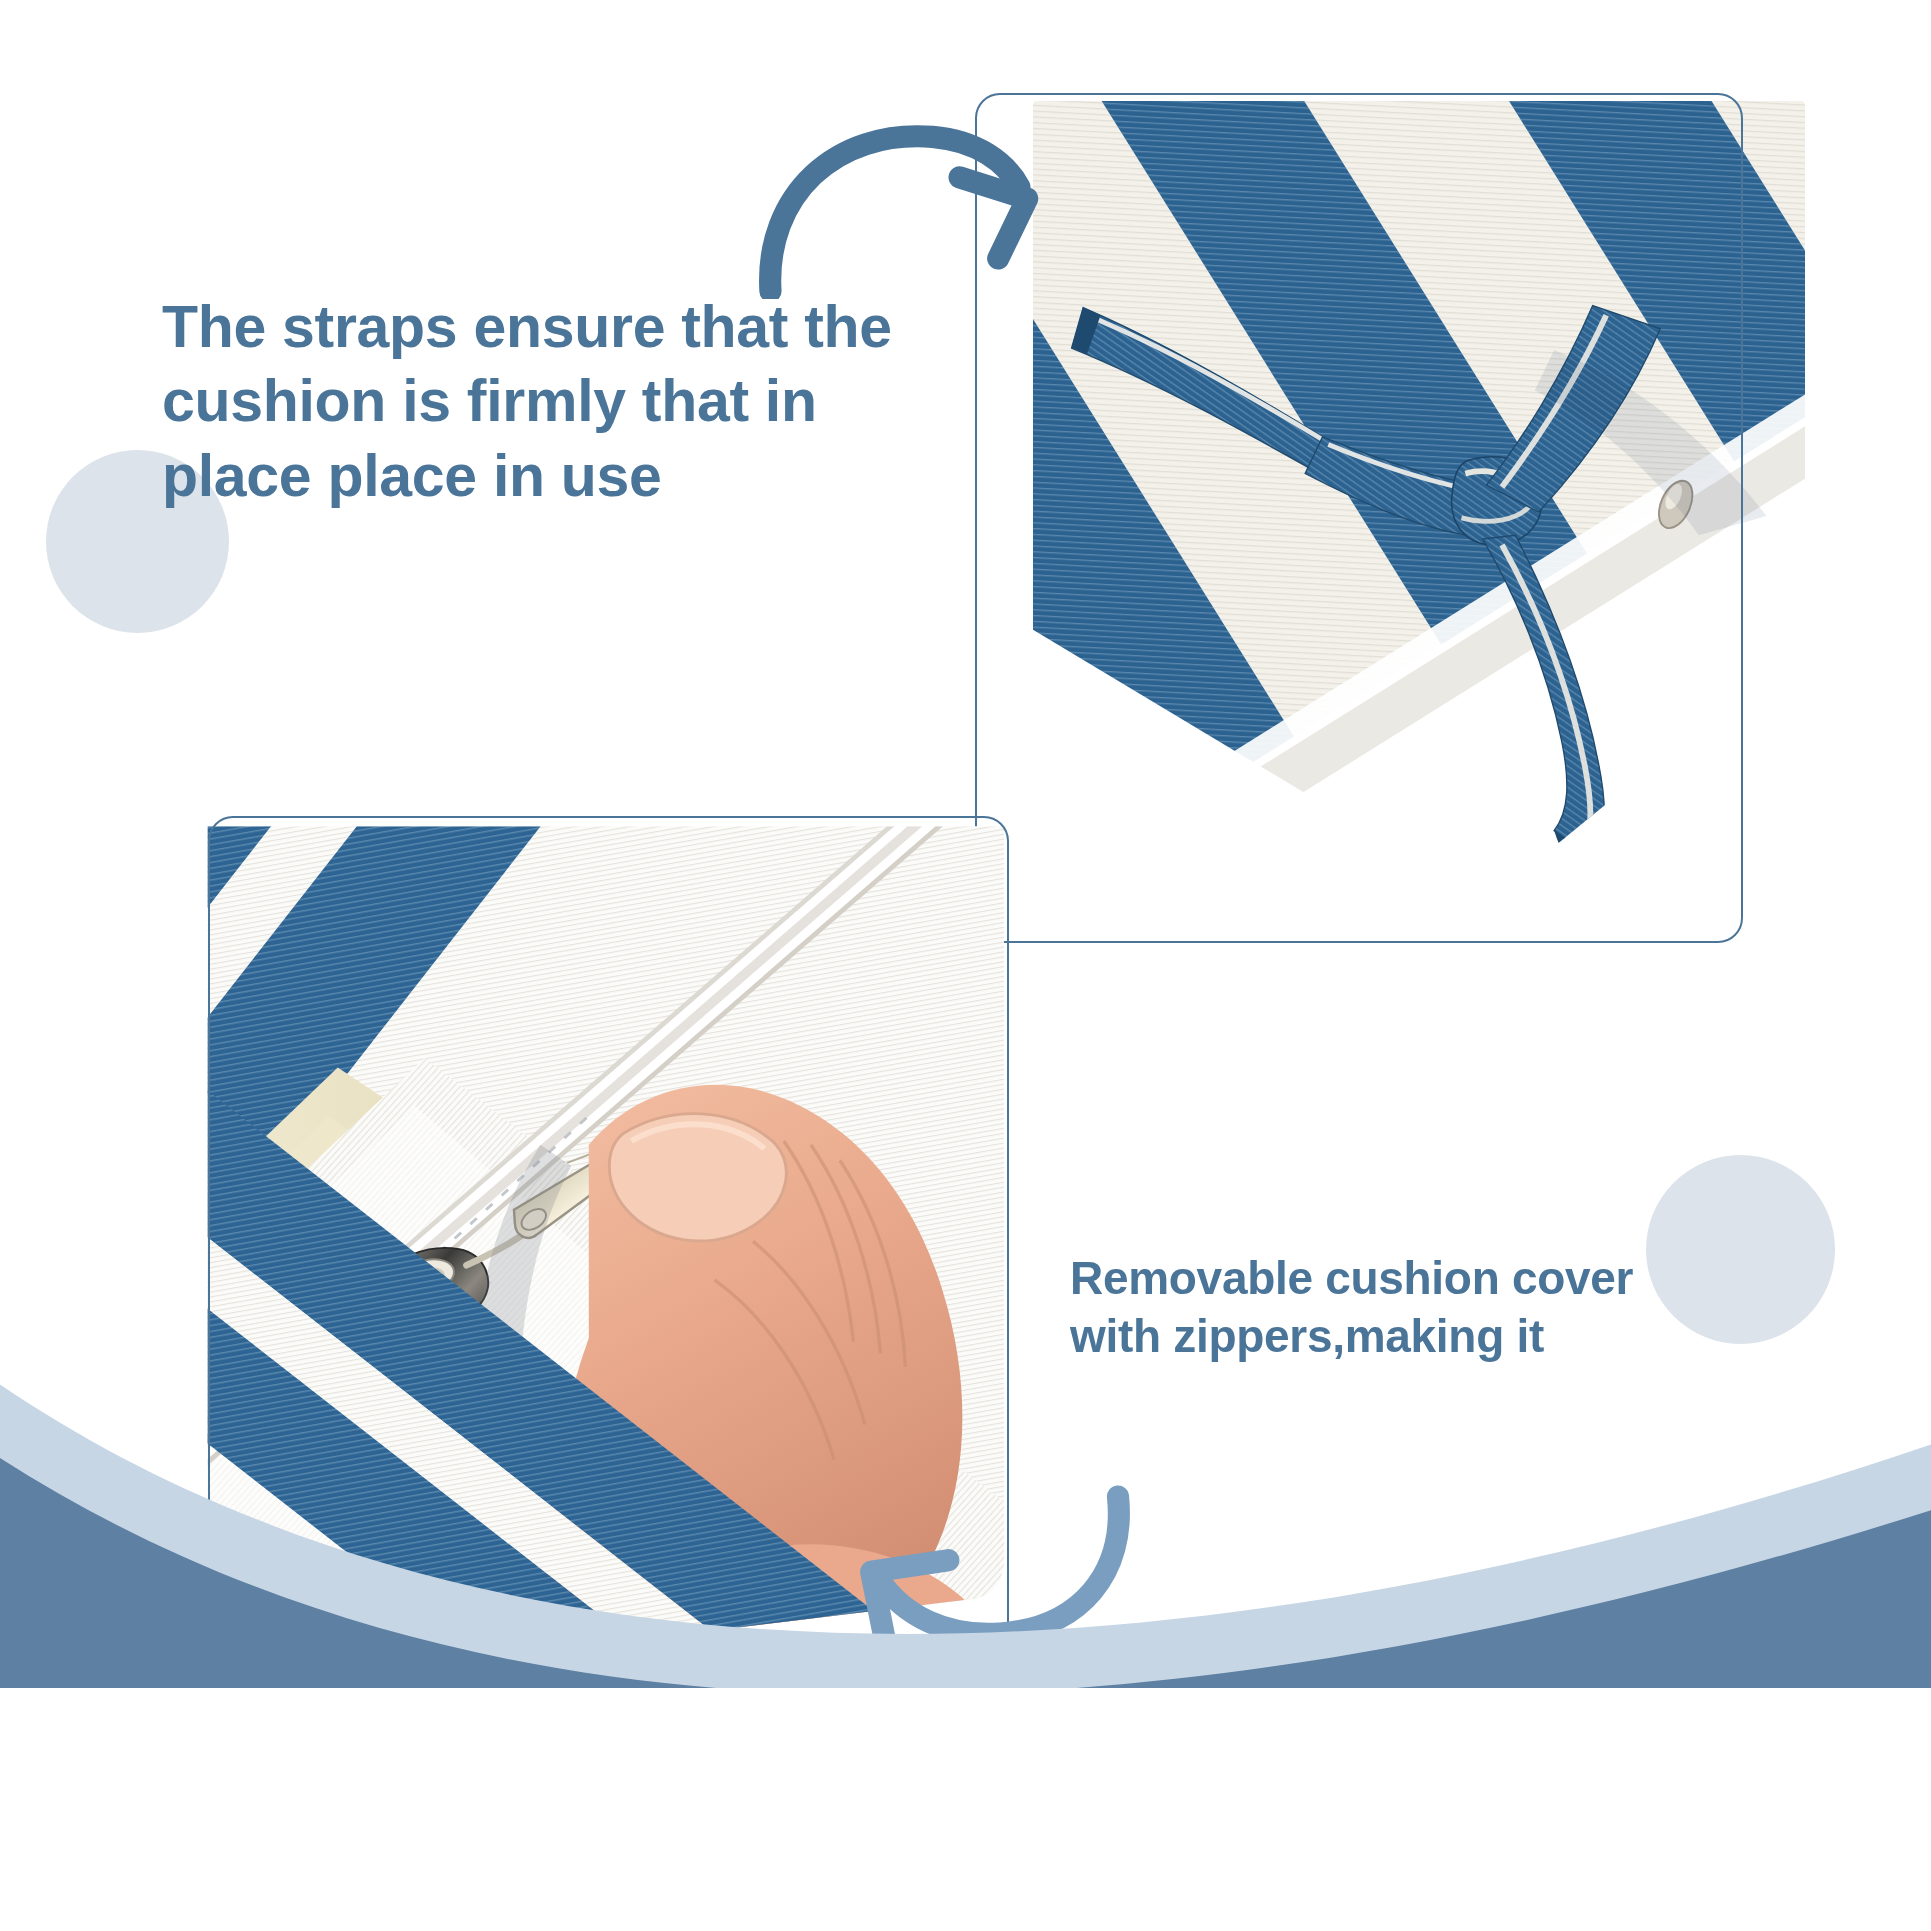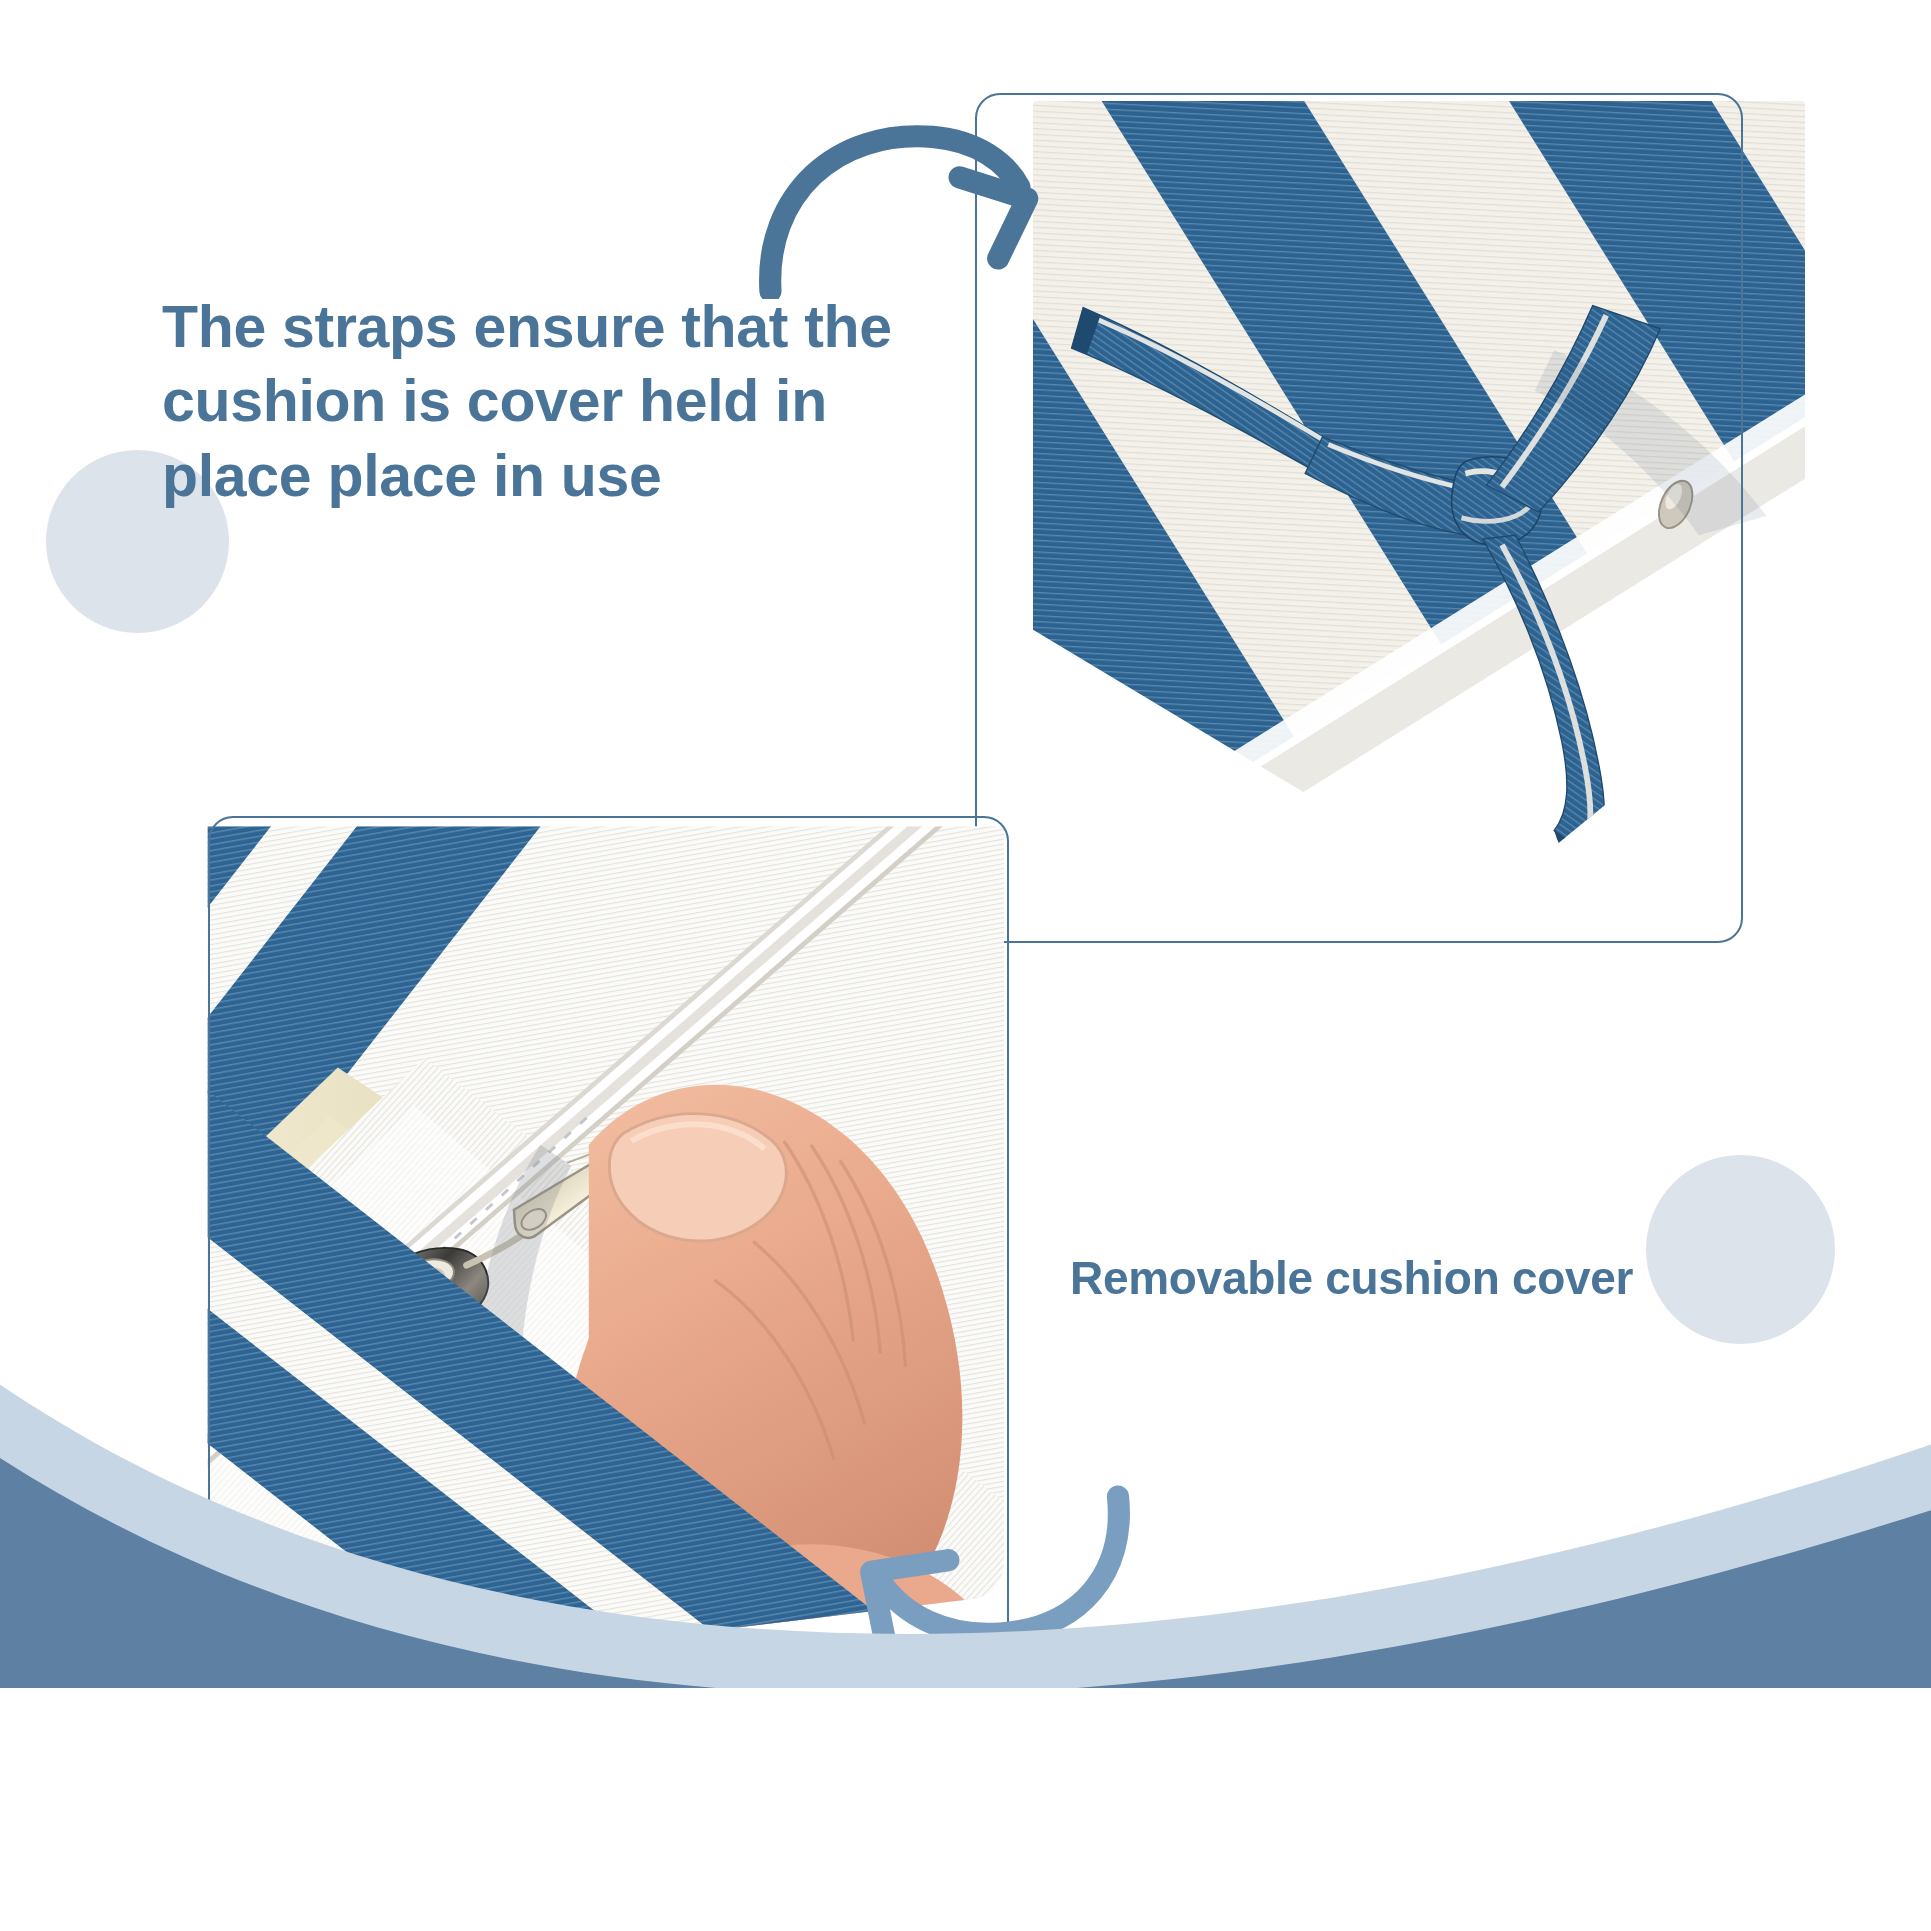--- a/index.html
+++ b/index.html
@@ -297,26 +297,27 @@
 
   <div class="arrow" id="arrow-bottom">
     <svg width="319" height="241" viewBox="0 0 330 250" xmlns="http://www.w3.org/2000/svg">
       <path d="M 318 40 C 326 118 280 176 196 182 C 140 186 96 164 70 126" fill="none" stroke="#7a9ec0" stroke-width="23" stroke-linecap="round"></path>
       <path d="M 142 106 L 62 118 L 78 198" fill="none" stroke="#7a9ec0" stroke-width="23" stroke-linecap="round" stroke-linejoin="round"></path>
     </svg>
   </div>
 
   <div class="caption" id="caption-straps">
     <span class="line">The straps ensure that the</span>
-    <span class="line">cushion is cover held in</span>
+    <span class="line">cushion is firmly that in</span>
     <span class="line">place place in use</span>
   </div>
 
   <div class="caption" id="caption-zipper">
     <span class="line">Removable cushion cover</span>
+    <span class="line">with zippers,making it</span>
   </div>
 
   <div class="wave-wrap">
     <svg width="1931" height="348" viewBox="0 0 2000 360" preserveAspectRatio="none" xmlns="http://www.w3.org/2000/svg">
       <path d="M 0 46 C 420 330 1080 420 2000 108 L 2000 360 L 0 360 Z" fill="#c7d6e4"></path>
       <path d="M 0 122 C 440 404 1080 470 2000 176 L 2000 360 L 0 360 Z" fill="#5d80a3"></path>
     </svg>
   </div>
 
 </div>

